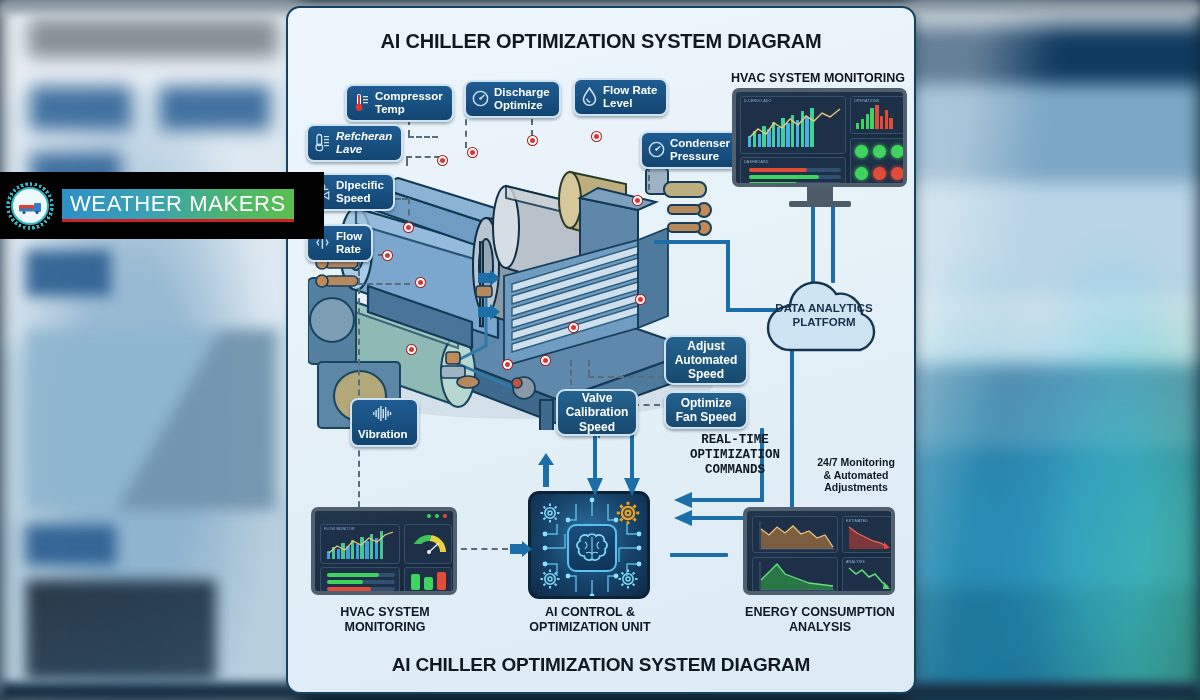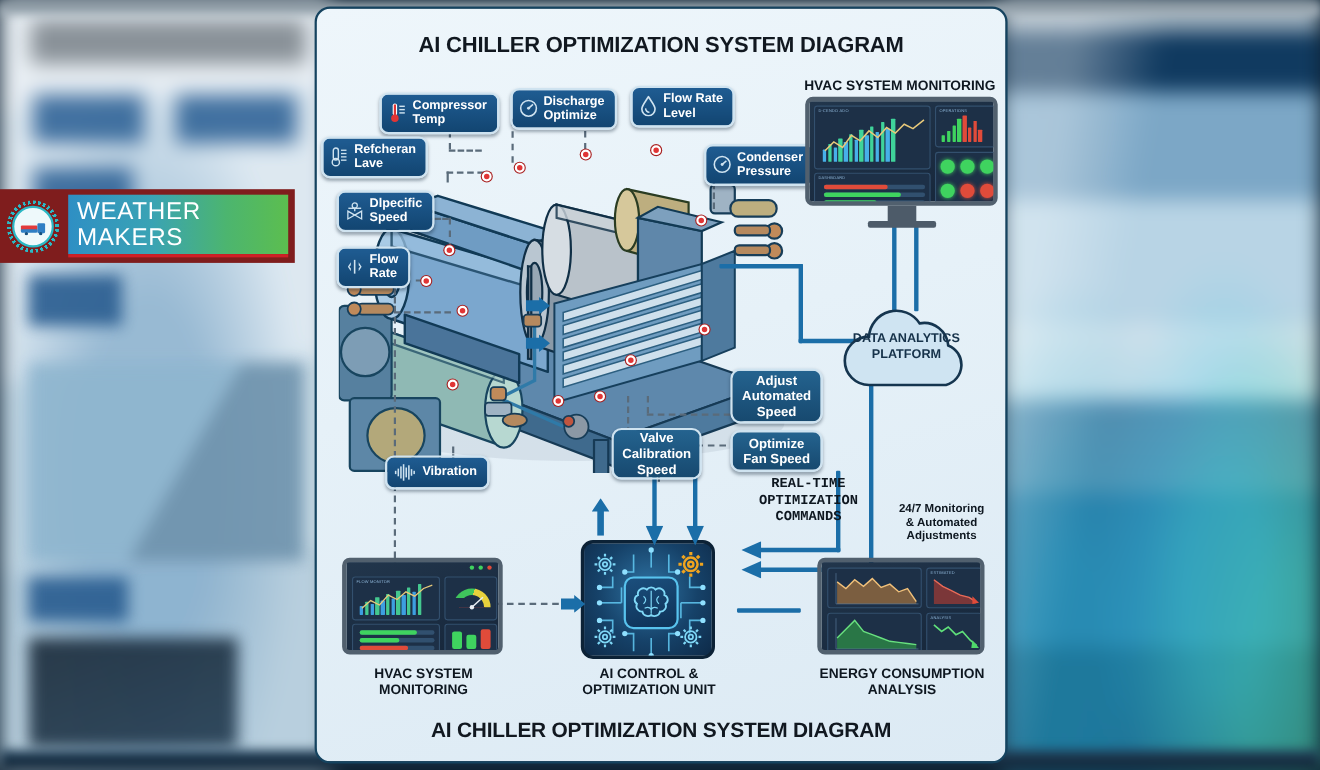--- a/index.html
+++ b/index.html
@@ -55,22 +55,22 @@
       radial-gradient(ellipse at 92% 90%, rgba(90,210,120,.42) 0 12%, rgba(0,0,0,0) 40%),
       linear-gradient(100deg, rgba(255,255,255,.35) 0 18%, rgba(0,0,0,0) 38%);
   }
   .bg-top-bar { position:absolute; left:0; top:0; width:1200px; height:14px;
     background:linear-gradient(180deg,#6b7a86,#b8c3cb); filter:blur(4px); }
   .bg-bot-bar { position:absolute; left:0; bottom:0; width:1200px; height:18px;
     background:linear-gradient(0deg,#0c1c2b,#24445e); filter:blur(5px); }
 
   
   .logo-box {
-    position:absolute; left:0; top:172px; width:268px; height:67px;
-    background:#7f1d1d; z-index:40; display:flex; align-items:center; padding:0 6px;
+    position:absolute; left:0; top:172px; width:324px; height:67px;
+    background:#000000; z-index:40; display:flex; align-items:center; padding:0 6px;
   }
   .logo-mark { width:48px; height:48px; flex:0 0 48px; position:relative; }
   .logo-mark .gear {
     position:absolute; inset:0; border-radius:50%;
     background:
       repeating-conic-gradient(#2bb8c4 0 6deg, rgba(0,0,0,0) 6deg 12deg);
     -webkit-mask: radial-gradient(circle, transparent 0 60%, #000 60% 100%);
             mask: radial-gradient(circle, transparent 0 60%, #000 60% 100%);
   }
   .logo-mark .ring {
@@ -455,21 +455,21 @@
 
     <div class="badge" style="left:285px; top:70px;">
       <svg class="bi" viewBox="0 0 17 19">
         <path d="M8.5 1 C5 6.5 2.5 9 2.5 12.2 A6 6 0 0 0 14.5 12.2 C14.5 9 12 6.5 8.5 1Z" fill="none" stroke="#cfe3f0" stroke-width="1.5"></path>
         <path d="M6 11.5 A3.2 3.2 0 0 0 9.4 15" fill="none" stroke="#cfe3f0" stroke-width="1.4"></path>
       </svg>
       <span>Flow Rate
 Level</span>
     </div>
 
-    <div class="badge" style="left:4px; top:116px;">
+    <div class="badge" style="left:18px; top:116px;font-style:italic;">
       <svg class="bi" viewBox="0 0 17 19">
         <rect x="3" y="1.5" width="4.6" height="11" rx="2.3" fill="none" stroke="#cfe3f0" stroke-width="1.3"></rect>
         <circle cx="5.3" cy="14.4" r="3.3" fill="none" stroke="#cfe3f0" stroke-width="1.3"></circle>
         <g fill="#cfe3f0">
             <rect x="10" y="3" width="5" height="1.2"></rect>
             <rect x="10" y="6" width="5" height="1.2"></rect>
             <rect x="10" y="9" width="5" height="1.2"></rect>
             <rect x="10" y="12" width="5" height="1.2"></rect>
           </g>
       </svg>
@@ -494,21 +494,21 @@
         <g fill="#cfe3f0">
           <rect x="8.6" y="1.5" width="1.6" height="14"></rect>
           <path d="M5.5 4 L2.5 8.5 L5.5 13 L5.5 10 L4 8.5 L5.5 7Z"></path>
           <path d="M13.5 4 L16.5 8.5 L13.5 13 L13.5 10 L15 8.5 L13.5 7Z"></path>
         </g>
       </svg>
       <span>Flow
 Rate</span>
     </div>
 
-    <div class="badge" style="left:62px; top:406px;">
+    <div class="badge" style="left:62px; top:390px;flex-direction:column;">
       <svg class="bi" viewBox="0 0 21 15" style="width:21px">
         <g fill="#cfe3f0">
           <rect x="1" y="6" width="1.4" height="3"></rect>
             <rect x="3.4" y="4" width="1.4" height="7"></rect>
           <rect x="5.8" y="2" width="1.4" height="11"></rect>
             <rect x="8.2" y="0" width="1.4" height="15"></rect>
           <rect x="10.6" y="3" width="1.4" height="9"></rect>
             <rect x="13" y="1" width="1.4" height="13"></rect>
           <rect x="15.4" y="4.5" width="1.4" height="6"></rect>
             <rect x="17.8" y="6" width="1.4" height="3"></rect>

